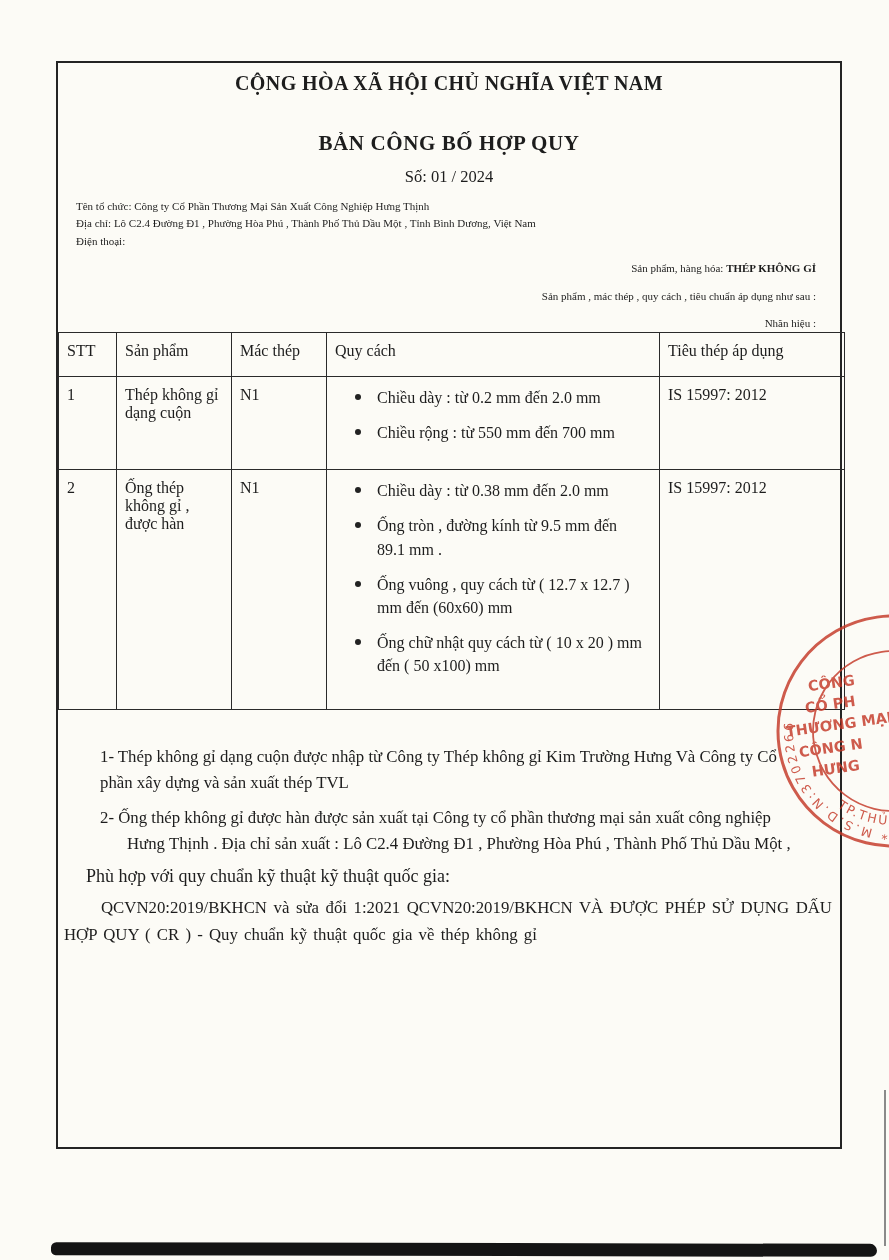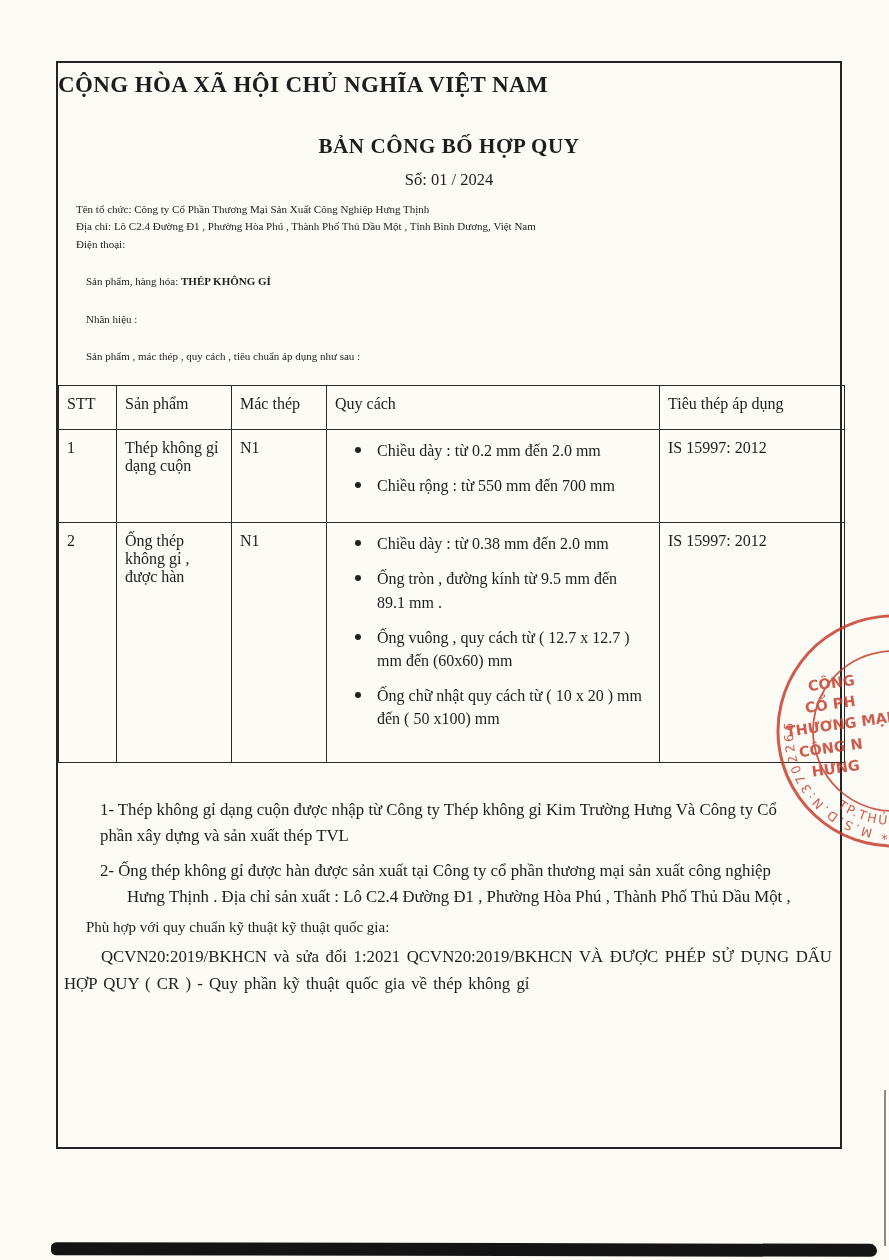--- a/index.html
+++ b/index.html
@@ -11,35 +11,35 @@
     overflow:hidden;
     font-family:"Liberation Serif","DejaVu Serif",serif;
     color:#1d1d1d;
   }
   .frame {
     position:absolute; left:56px; top:61px;
     width:786px; height:1088px;
     border:2px solid #242424;
     background:transparent;
   }
-  .nat-title { text-align:left; font-weight:bold; font-size:23px; letter-spacing:.4px; margin-top:9px; }
+  .nat-title { text-align:center; font-weight:bold; font-size:20px; letter-spacing:.4px; margin-top:9px; }
   .motto-wrap { text-align:center; margin-top:4px; }
   .motto {
     display:inline-block; font-weight:bold; font-size:15.5px;
     border-bottom:2px solid #1f1f1f; padding:0 20px 4px 30px; letter-spacing:.3px;
   }
   .doc-title { text-align:center; font-weight:bold; font-size:21px; margin-top:36px; letter-spacing:.6px; }
   .doc-number { text-align:center; font-size:16.5px; margin-top:11px; }
 
   .info { margin:11px 24px 0 18px; font-size:11px; line-height:1.58; }
   .info p { margin:0; }
-  .info .indent { margin-left:10px; margin-top:20px; }
+  .info .indent { margin-left:10px; margin-top:10px;text-align:right; }
   .bold { font-weight:bold; }
 
-  table.spec { width:100%; border-collapse:collapse; margin-top:20px; font-size:16px; table-layout:fixed; }
+  table.spec { width:100%; border-collapse:collapse; font-size:16px; table-layout:fixed; }
   table.spec th, table.spec td {
     border:1.6px solid #2a2a2a;
     vertical-align:top;
     padding:9px 8px;
     font-weight:normal;
     text-align:left;
   }
   table.spec th { height:44px; }
   .col-stt  { width:58px; }
   .col-sp   { width:115px; }
@@ -53,21 +53,21 @@
   .row2 td { height:240px; }
   .qc-item { position:relative; padding-left:42px; margin:0 4px 12px 0; line-height:1.45; }
   .qc-item::before {
     content:""; position:absolute; left:20px; top:8px;
     width:6px; height:6px; border-radius:50%; background:#222;
   }
 
   .notes { margin:34px 28px 0 42px; font-size:16.8px; line-height:1.55; }
   .notes p { margin:0 0 9px 0; }
   .note-hang { padding-left:27px; text-indent:-27px; }
-  .conform1 { margin:2px 28px 4px 28px; font-size:15px; }
+  .conform1 { margin:2px 28px 4px 28px; font-size:18px; }
   .conform2 {
     margin:8px 8px 0 6px; font-size:16.8px; line-height:1.6;
     text-align:justify; text-indent:37px; word-spacing:2px;
   }
 
   .stamp { position:absolute; left:768px; top:606px; }
   .scan-bar {
     position:absolute; left:51px; bottom:4px;
     width:826px; height:13px; background:#141414;
     border-radius:7px 9px 8px 6px;
@@ -87,22 +87,22 @@
     <div class="nat-title">CỘNG HÒA XÃ HỘI CHỦ NGHĨA VIỆT NAM</div>
 
     <div class="doc-title">BẢN CÔNG BỐ HỢP QUY</div>
     <div class="doc-number">Số: 01 / 2024</div>
 
     <div class="info">
       <p>Tên tổ chức: Công ty Cổ Phần Thương Mại Sản Xuất Công Nghiệp Hưng Thịnh</p>
       <p>Địa chỉ: Lô C2.4 Đường Đ1 , Phường Hòa Phú , Thành Phố Thủ Dầu Một , Tỉnh Bình Dương, Việt Nam</p>
       <p>Điện thoại:</p>
       <p class="indent"><span>Sản phẩm, hàng hóa: </span><span class="bold">THÉP KHÔNG GỈ</span></p>
+      <p class="indent">Sản phẩm , mác thép , quy cách , tiêu chuẩn áp dụng như sau :</p>
       <p class="indent">Nhãn hiệu :</p>
-      <p class="indent">Sản phẩm , mác thép , quy cách , tiêu chuẩn áp dụng như sau :</p>
     </div>
 
     <table class="spec">
       <colgroup>
         <col class="col-stt">
           <col class="col-sp">
           <col class="col-mac">
           <col class="col-qc">
           <col class="col-tc">
       </colgroup>
@@ -139,21 +139,21 @@
           <td>IS 15997: 2012</td>
         </tr>
       </tbody>
     </table>
 
     <div class="notes">
       <p>1-  Thép không gỉ dạng cuộn được nhập từ Công ty Thép không gỉ Kim Trường Hưng Và Công ty Cổ phần xây dựng và sản xuất thép TVL</p>
       <p class="note-hang">2-  Ống thép không gỉ được hàn được sản xuất tại Công ty cổ phần thương mại sản xuất công nghiệp Hưng Thịnh . Địa chỉ sản xuất : Lô C2.4 Đường Đ1 , Phường Hòa Phú , Thành Phố Thủ Dầu Một ,</p>
     </div>
     <p class="conform1">Phù hợp với quy chuẩn kỹ thuật kỹ thuật quốc gia:</p>
-    <p class="conform2">QCVN20:2019/BKHCN và sửa đổi 1:2021 QCVN20:2019/BKHCN VÀ ĐƯỢC PHÉP SỬ DỤNG DẤU HỢP QUY ( CR ) -  Quy phần kỹ thuật quốc gia về thép không gỉ</p>
+    <p class="conform2">QCVN20:2019/BKHCN và sửa đổi 1:2021 QCVN20:2019/BKHCN VÀ ĐƯỢC PHÉP SỬ DỤNG DẤU HỢP QUY ( CR ) -  Quy chuẩn kỹ thuật quốc gia về thép không gỉ</p>
   </div>
 
   <svg class="stamp" width="250" height="250" viewBox="0 0 250 250">
     <g opacity="0.82" transform="rotate(-8 125 125)">
       <defs>
         <path id="arcL" d="M 125 225 A 100 100 0 0 1 125 25"></path>
         <path id="arcB" d="M 42 170 A 95 95 0 0 0 208 170"></path>
       </defs>
       <circle cx="125" cy="125" r="115" fill="none" stroke="#c43827" stroke-width="3"></circle>
       <circle cx="125" cy="125" r="80" fill="none" stroke="#c43827" stroke-width="1.8"></circle>

